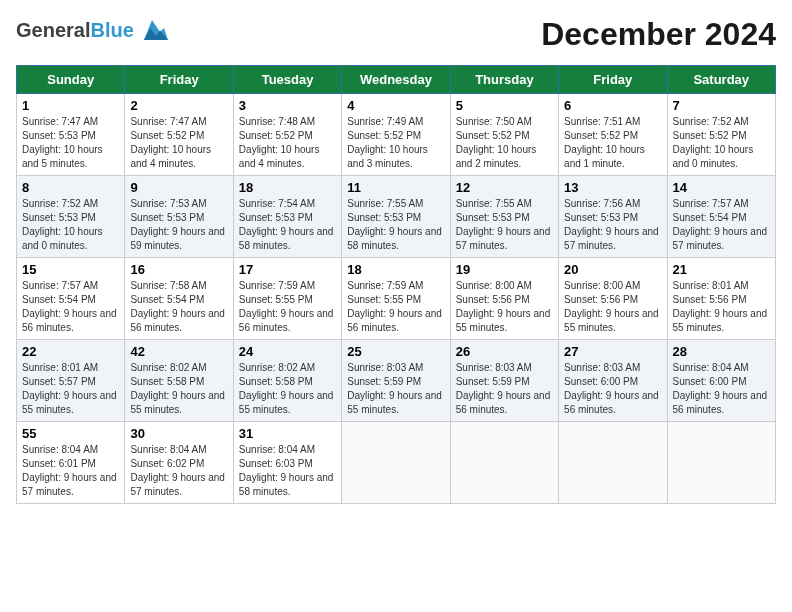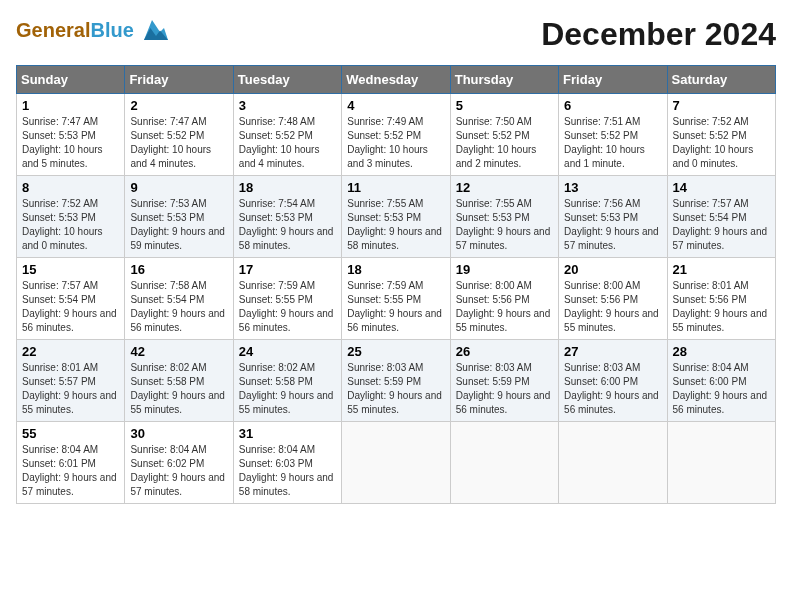--- a/index.html
+++ b/index.html
@@ -36,23 +36,23 @@
     .location {
       font-size: 16px;
       color: #555;
     }
     table {
       width: 100%;
       border-collapse: collapse;
       font-size: 11px;
     }
     thead th {
-      background-color: #737373;
+      background-color: #15803d;
       color: #fff;
-      text-align: left;
+      text-align: center;
       padding: 6px 4px;
       font-size: 13px;
       font-weight: bold;
       border: 1px solid #2e6da4;
     }
     tbody td {
       border: 1px solid #ccc;
       vertical-align: top;
       padding: 4px 5px;
       width: calc(100% / 7);
@@ -81,21 +81,21 @@
     }
   </style>
 </head>
 <body>
 
 <div class="header">
   <div class="logo">
     <div>
       <div style="display:flex;align-items:center;">
         <div style="font-size:20px;font-weight:bold;color:#1a1a1a;line-height:1.1;">
-          <span style="color:#a16207;margin-top:8px;">General</span><span style="color:#3399cc;">Blue</span>
+          <span style="color:#404040;margin-top:8px;">General</span><span style="color:#3399cc;">Blue</span>
         </div>
         <svg class="logo-icon" viewBox="0 0 40 35" xmlns="http://www.w3.org/2000/svg">
           <polygon points="10,30 20,5 30,20 35,15 40,30" fill="#3399cc"></polygon>
           <polygon points="10,30 18,15 25,25 30,18 40,30" fill="#1a6fa0"></polygon>
         </svg>
       </div>
     </div>
   </div>
   <div class="title-block">
     <div class="month-title">December 2024</div>

